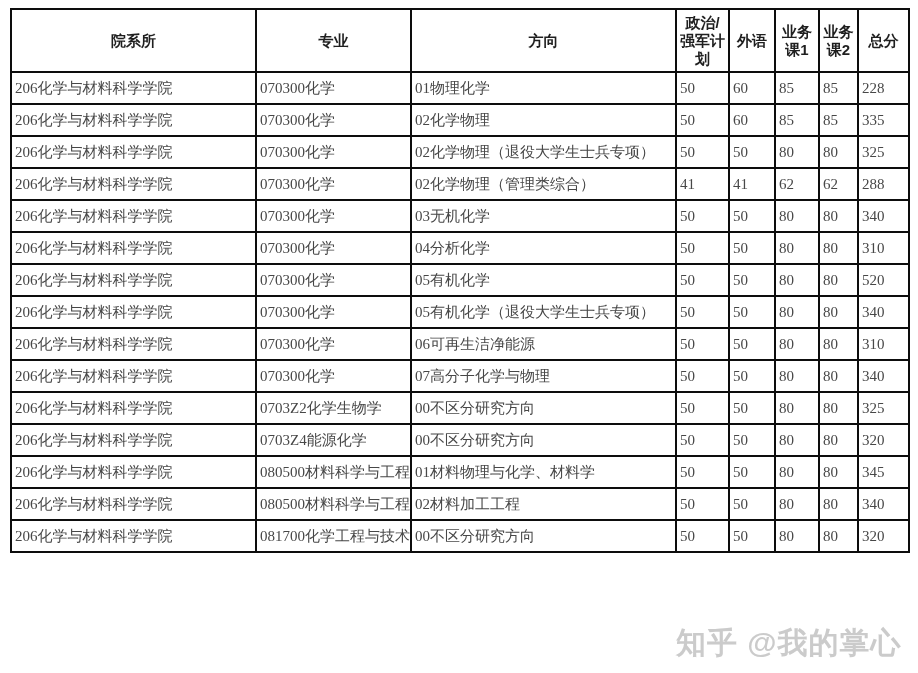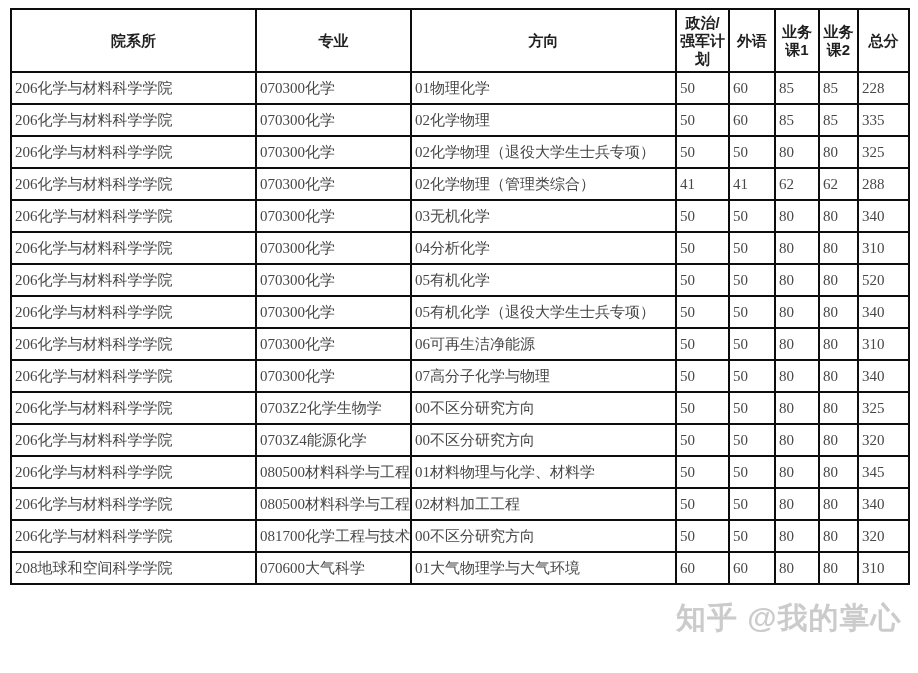--- a/index.html
+++ b/index.html
@@ -40,21 +40,21 @@
     font-size:15px;
     color:#474747;
     text-align:left;
     vertical-align:middle;
     padding:0 1px 0 3px;
     white-space:nowrap;
   }
   .watermark{
     position:absolute;
     left:676px;
-    top:598px;
+    top:623px;
     font-size:30px;
     font-weight:bold;
     font-family:"Liberation Sans","DejaVu Sans",sans-serif;
     color:rgba(178,178,178,0.68);
     text-shadow:0 0 2px rgba(255,255,255,0.9);
     letter-spacing:1px;
     white-space:nowrap;
     pointer-events:none;
   }
 </style>
@@ -230,28 +230,18 @@
         <tr>
           <td>206化学与材料科学学院</td>
           <td>081700化学工程与技术</td>
           <td>00不区分研究方向</td>
           <td>50</td>
           <td>50</td>
           <td>80</td>
           <td>80</td>
           <td>320</td>
         </tr>
-        <tr>
-          <td>208地球和空间科学学院</td>
-          <td>070600大气科学</td>
-          <td>01大气物理学与大气环境</td>
-          <td>60</td>
-          <td>60</td>
-          <td>80</td>
-          <td>80</td>
-          <td>310</td>
-        </tr>
       </tbody>
   </table>
 
   <div class="watermark">知乎 @我的掌心</div>
 
 </div>
 
 </body></html>

